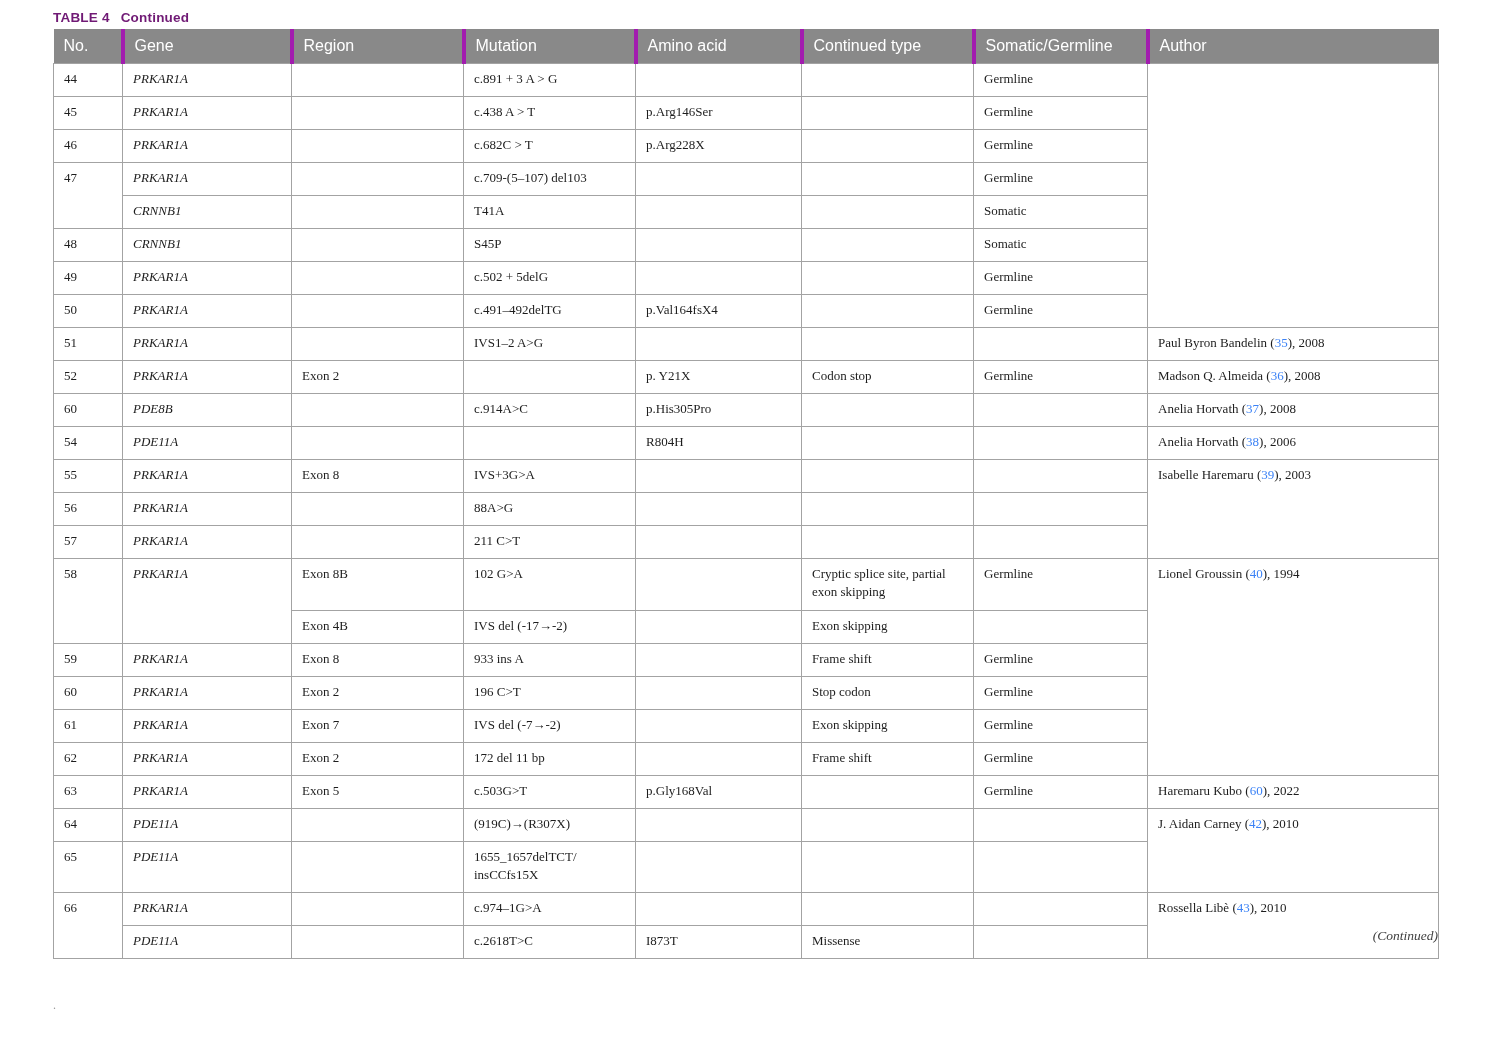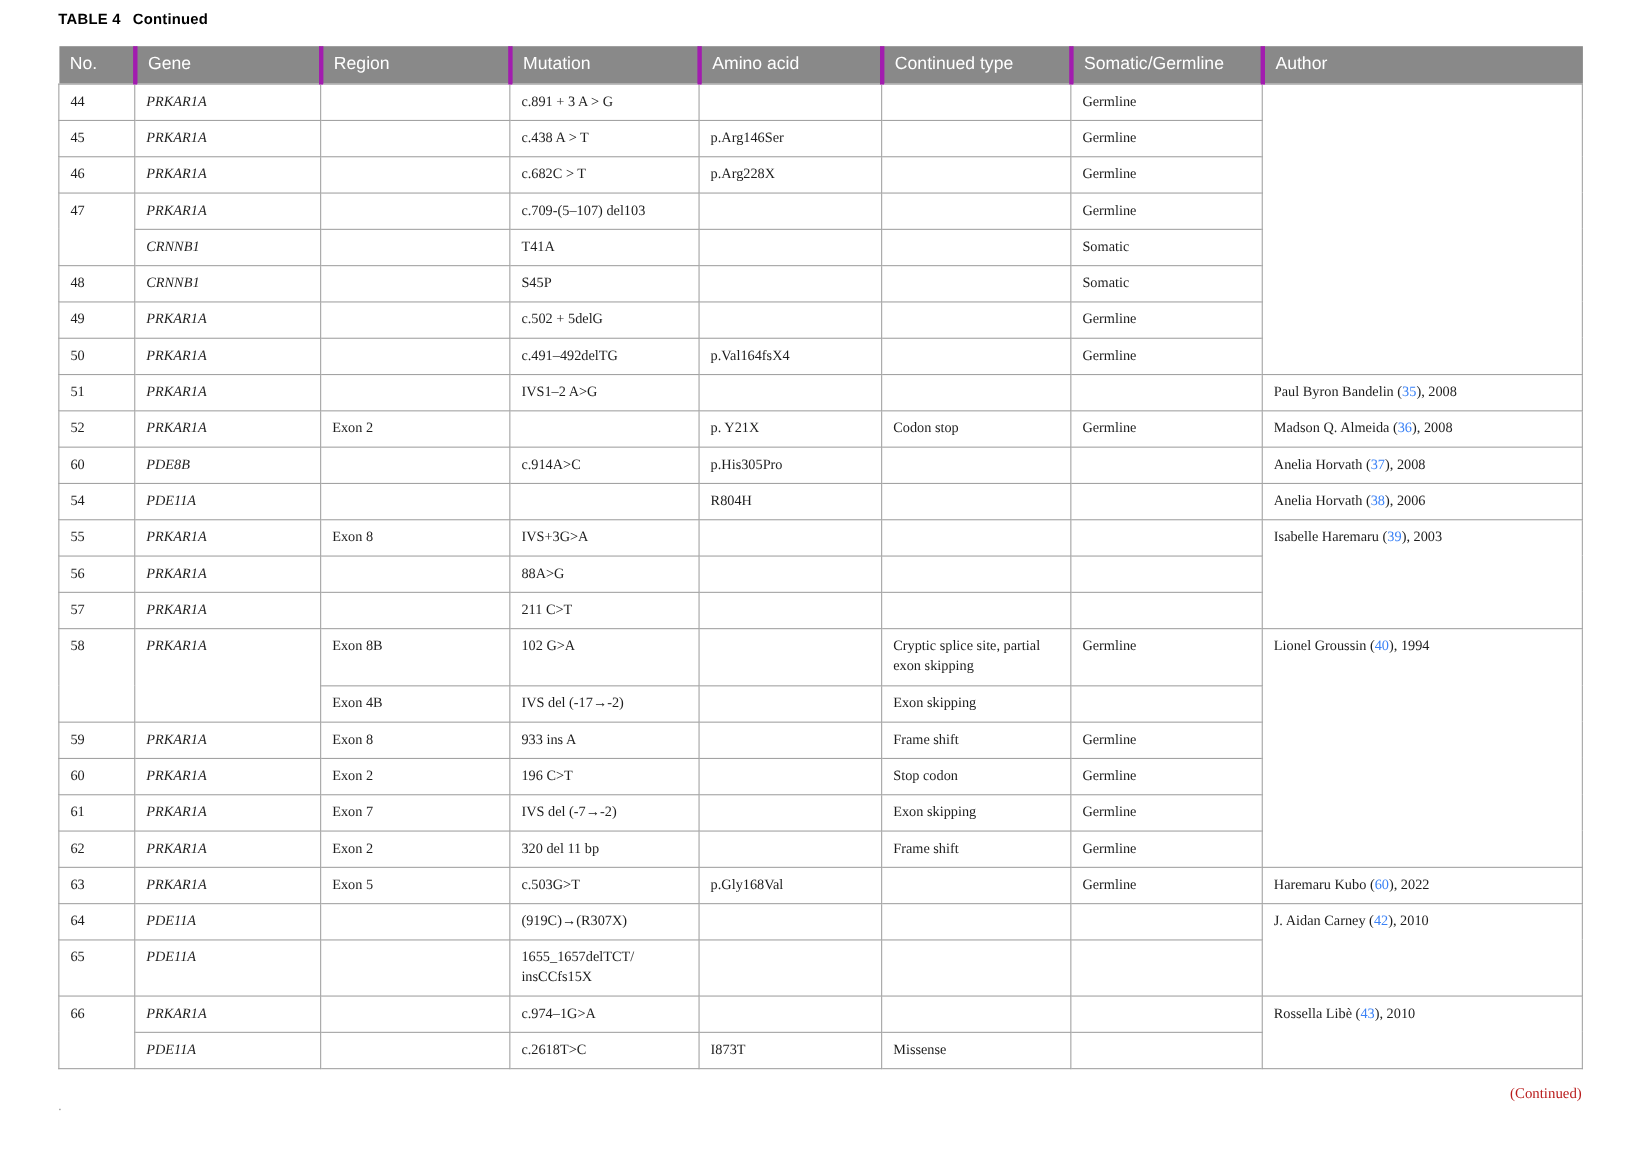--- a/index.html
+++ b/index.html
@@ -16,30 +16,30 @@
   .wrap {
     position: absolute;
     left: 53px;
     top: 10px;
     width: 1385px;
   }
   .page-title {
     font-family: "Liberation Sans", sans-serif;
     font-weight: bold;
     font-size: 13.5px;
-    color: #000000;
+    color: #701a75;
     letter-spacing: 0.2px;
   }
   .title-gap { margin-left: 11px; }
 
   table.data-table {
     border-collapse: collapse;
     table-layout: fixed;
     width: 1385px;
-    margin-top: 17px;
+    margin-top: 4px;
   }
   col.c-no      { width: 69px;  }
   col.c-gene    { width: 169px; }
   col.c-region  { width: 172px; }
   col.c-mutation{ width: 172px; }
   col.c-amino   { width: 166px; }
   col.c-mtype   { width: 172px; }
   col.c-sg      { width: 174px; }
   col.c-author  { width: 291px; }
 
@@ -67,23 +67,24 @@
     box-sizing: border-box;
     white-space: pre-line;
     overflow: hidden;
   }
   td.c-gene { font-style: italic; }
   .ref { color: #3b82f6; cursor: pointer; }
 
   .continued-note {
     position: absolute;
     right: 62px;
-    top: 986px;
+    top: 928px;
+    font-style: italic;
     font-size: 13.5px;
-    color: #b91c1c;
+    color: #404040;
   }
   .footnote-dot {
     position: absolute;
     left: 53px;
     top: 998px;
     color: #9a9a9a;
     font-size: 12px;
   }
 </style>
 </head>
@@ -299,21 +300,21 @@
           <td class="c-region">Exon 7</td>
           <td class="c-mutation">IVS del (-7→-2)</td>
           <td class="c-amino"></td>
           <td class="c-mtype">Exon skipping</td>
           <td class="c-sg">Germline</td>
         </tr>
         <tr>
           <td class="c-no">62</td>
           <td class="c-gene">PRKAR1A</td>
           <td class="c-region">Exon 2</td>
-          <td class="c-mutation">320 del 11 bp</td>
+          <td class="c-mutation">172 del 11 bp</td>
           <td class="c-amino"></td>
           <td class="c-mtype">Frame shift</td>
           <td class="c-sg">Germline</td>
         </tr>
         <tr>
           <td class="c-no">63</td>
           <td class="c-gene">PRKAR1A</td>
           <td class="c-region">Exon 5</td>
           <td class="c-mutation">c.503G&gt;T</td>
           <td class="c-amino">p.Gly168Val</td>

